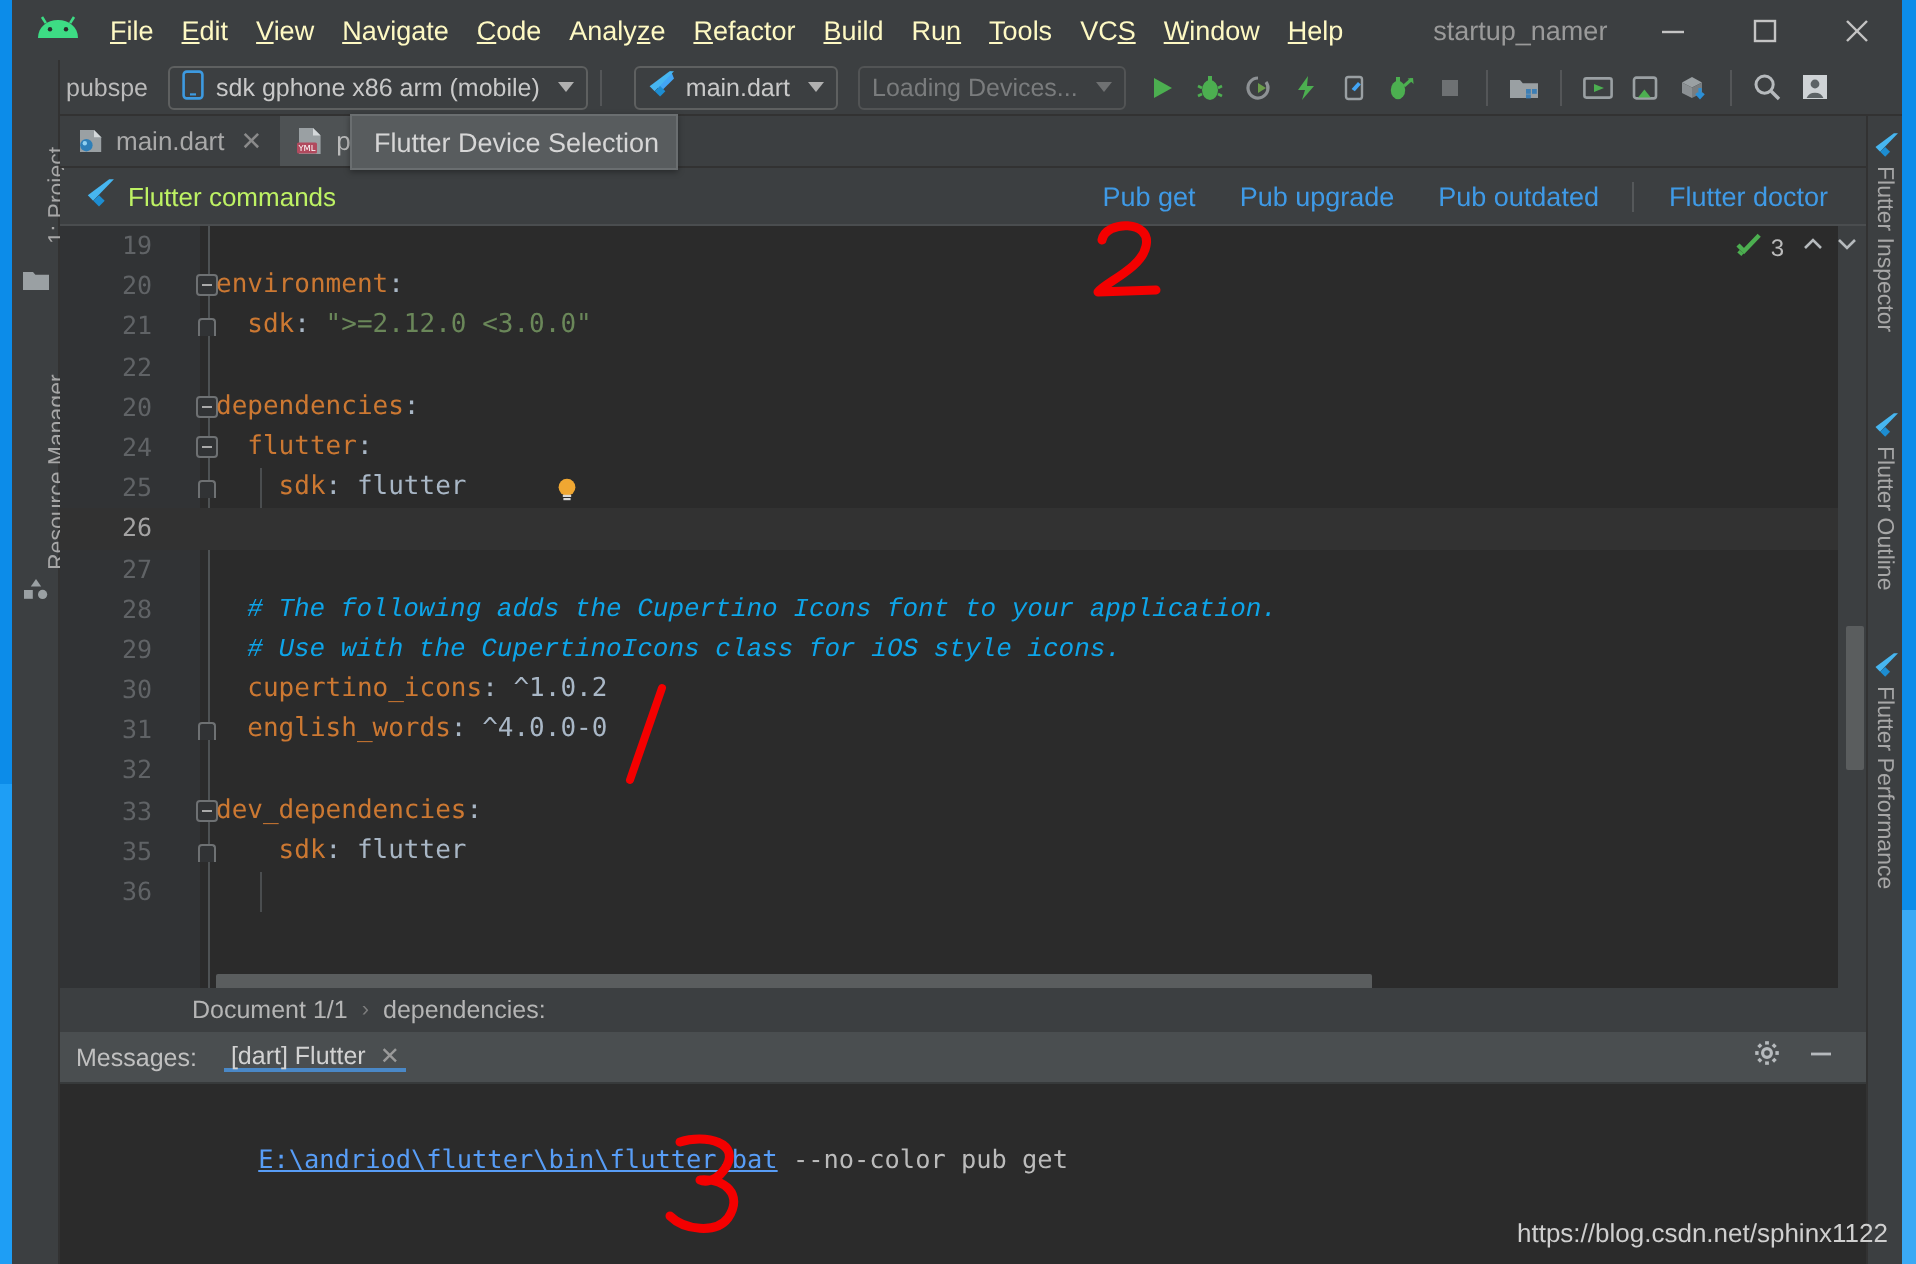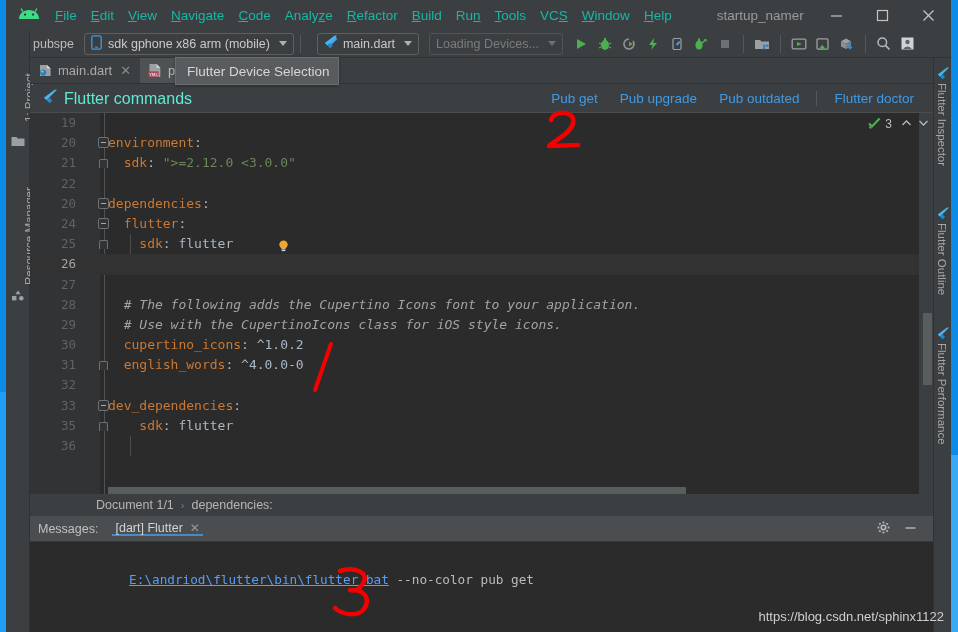--- a/index.html
+++ b/index.html
@@ -30,21 +30,21 @@
   .menubar {
     position: absolute; left: 6px; top: 0; right: 7px; height: 30px;
     background: #3c3f41;
     display: flex; align-items: center;
   }
   .logo-android {
     width: 26px; height: 18px; margin: 0 6px 0 10px; position: relative;
   }
   .logo-android svg { display:block; }
   .menu-item {
-    color: #14b8a6; font-size: 13.5px; padding: 3px 7px; white-space: nowrap;
+    color: #fef9c3; font-size: 13.5px; padding: 3px 7px; white-space: nowrap;
     cursor: default;
   }
   .menu-item .mn { text-decoration: underline; }
   .proj-title {
     color: #9a9a9a; font-size: 13.5px; margin-left: 38px; white-space: nowrap;
   }
   .wincontrols { margin-left: auto; display: flex; align-items: center; }
   .wc {
     width: 46px; height: 30px; display: flex; align-items: center; justify-content: center;
     color: #c4c4c4; font-size: 15px;
@@ -104,21 +104,21 @@
     z-index: 40;
   }
 
   
   .fcmd {
     position:absolute; left:30px; top:85px; right:25px; height:28px;
     background:#3c3f41; border-bottom:1px solid #4a4d4f;
     display:flex; align-items:center;
   }
   .fcmd-left { display:flex; align-items:center; gap:7px; margin-left:13px; }
-  .fcmd-label { color:#5eead4; font-size:16px; }
+  .fcmd-label { color:#bef264; font-size:13px; }
   .fcmd-right { margin-left:auto; display:flex; align-items:center; gap:0px; padding-right:8px; }
   .fcmd-link { color:#3f9ae6; font-size:13.5px; padding:0 11px; white-space:nowrap; }
   .fcmd-div { width:1px; height:15px; background:#55585a; margin:0 6px; }
 
   
   .editor {
     position:absolute; left:30px; top:113px; right:25px; bottom:136px;
     background:#2b2b2b; overflow:hidden;
   }
   .gutter {
@@ -141,21 +141,21 @@
   .ln .code { position:absolute; left:78px; }
   .vline {
     position:absolute; left:74px; top:0; bottom:0; width:1px; background:#4e5254;
   }
   .vline2 {
     position:absolute; left:100px; width:1px; background:#4a4d4f;
   }
   
   .k  { color:#cc7832; }   
   .s  { color:#6a8759; }   
-  .c  { color:#a3a3a3; font-style:italic; } 
+  .c  { color:#0ea5e9; font-style:italic;font-family:Liberation Mono, monospace; } 
   .v  { color:#a9b7c6; }   
   .p  { color:#a9b7c6; }   
 
   .fold {
     position:absolute; width:11px; height:11px; left:69px;
     border:1px solid #6e7173; border-radius:2px; background:#313335;
   }
   .fold:after {
     content:""; position:absolute; left:2px; top:4px; width:5px; height:1px; background:#a9a9a9;
   }

